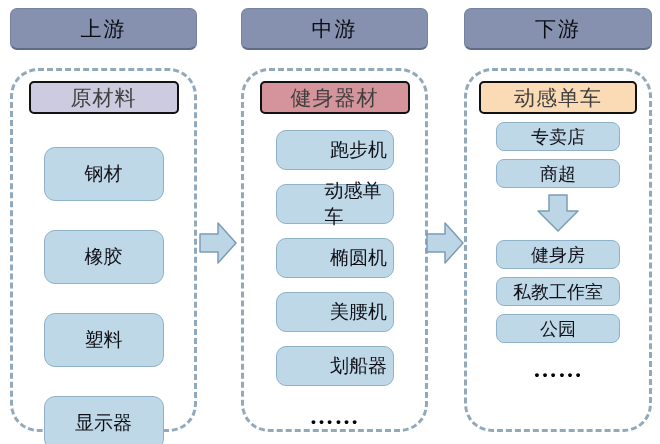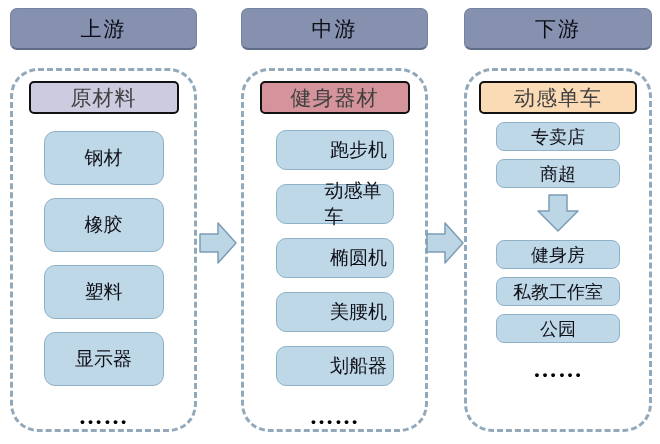--- a/index.html
+++ b/index.html
@@ -41,21 +41,21 @@
   .label-raw      { background: #CCCBDF; }
   .label-equip    { background: #D5939B; }
   .label-channel  { background: #FBDBB5; width: 158px; }
 
   .item {
     background: #BFD8E8;
     border: 1.5px solid #8FB2C9;
     display: flex; align-items: center; justify-content: center;
     color: #101018; flex: 0 0 auto;
   }
-  .item-lg { width: 120px; height: 54px; border-radius: 11px; font-size: 19px; margin-top: 13px; }
+  .item-lg { width: 120px; height: 54px; border-radius: 11px; font-size: 19px; margin-top: 29px; }
   .item-md { width: 118px; height: 40px; border-radius: 10px; font-size: 19px; margin-top: 14px; padding-left: 48px; }
   .item-sm { width: 124px; height: 29px; border-radius: 8px;  font-size: 18px; margin-top: 8px; text-align: right;  }
 
   .col-1 .group-label { margin-bottom: 4px; }
   .col-2 .group-label { margin-bottom: 2px; }
 
   .ellipsis {
     font-size: 24px; font-weight: bold; color: #000;
     letter-spacing: 1px; line-height: 1;
     margin-top: 18px;

